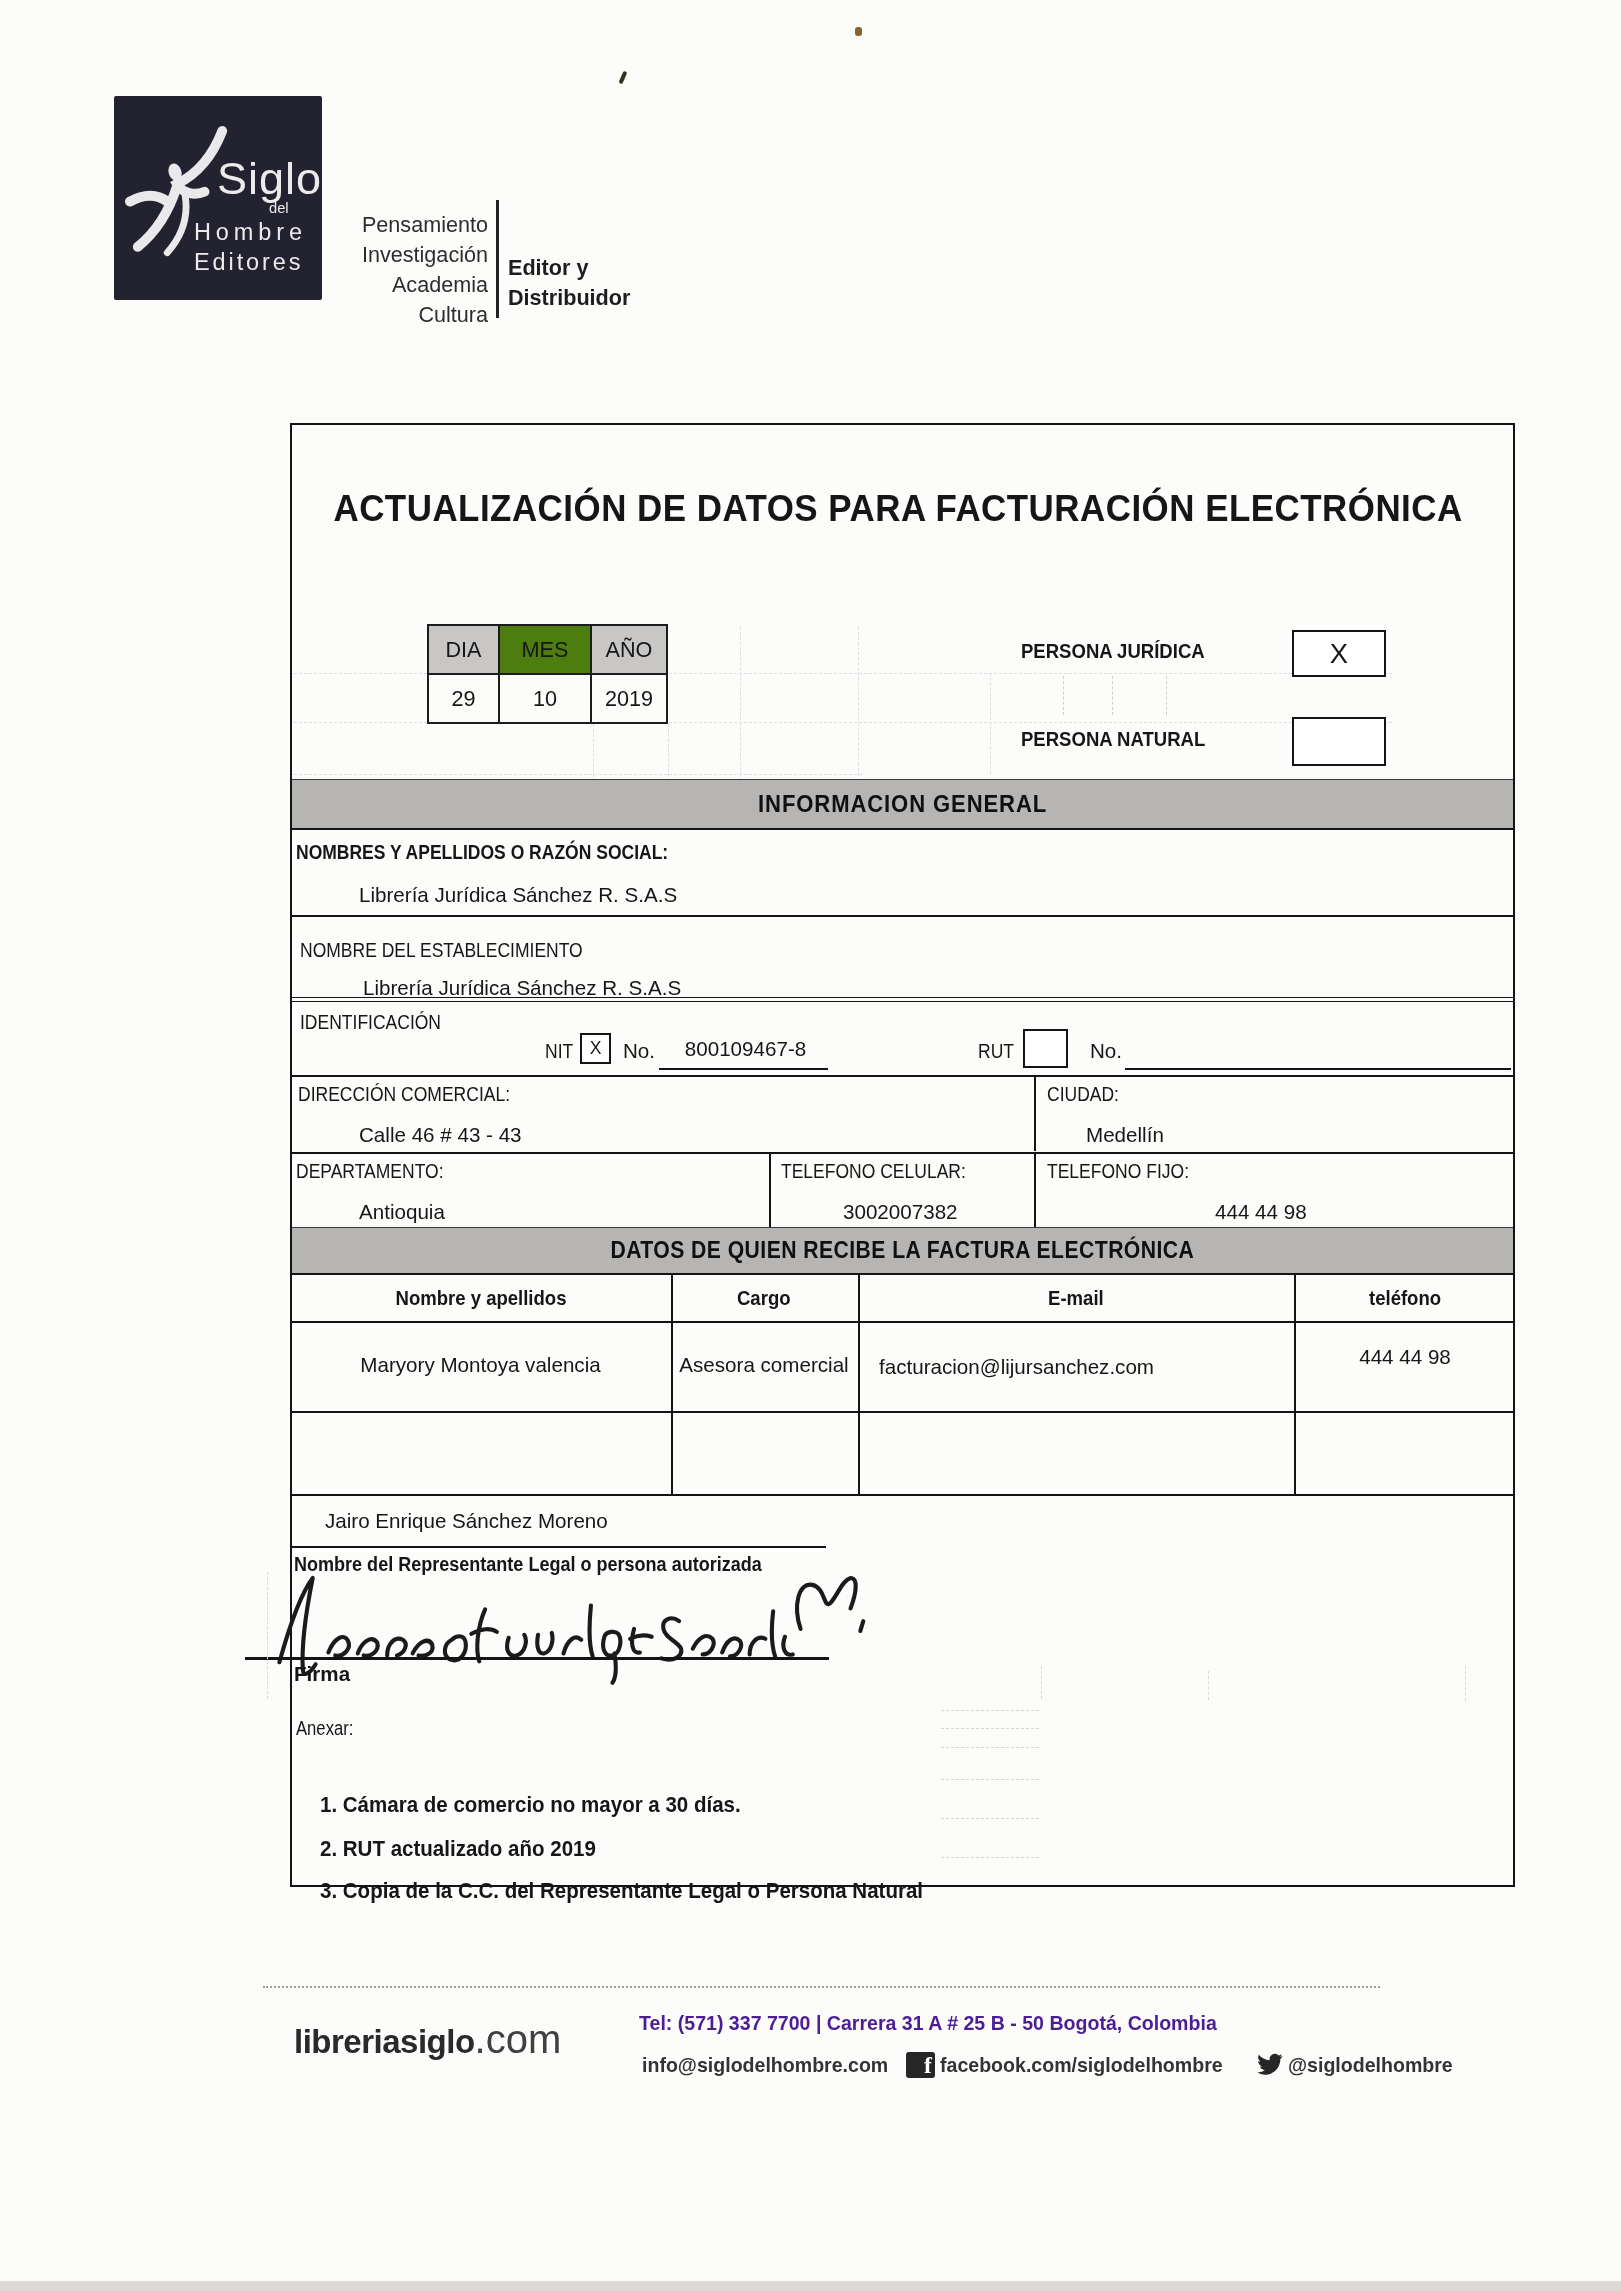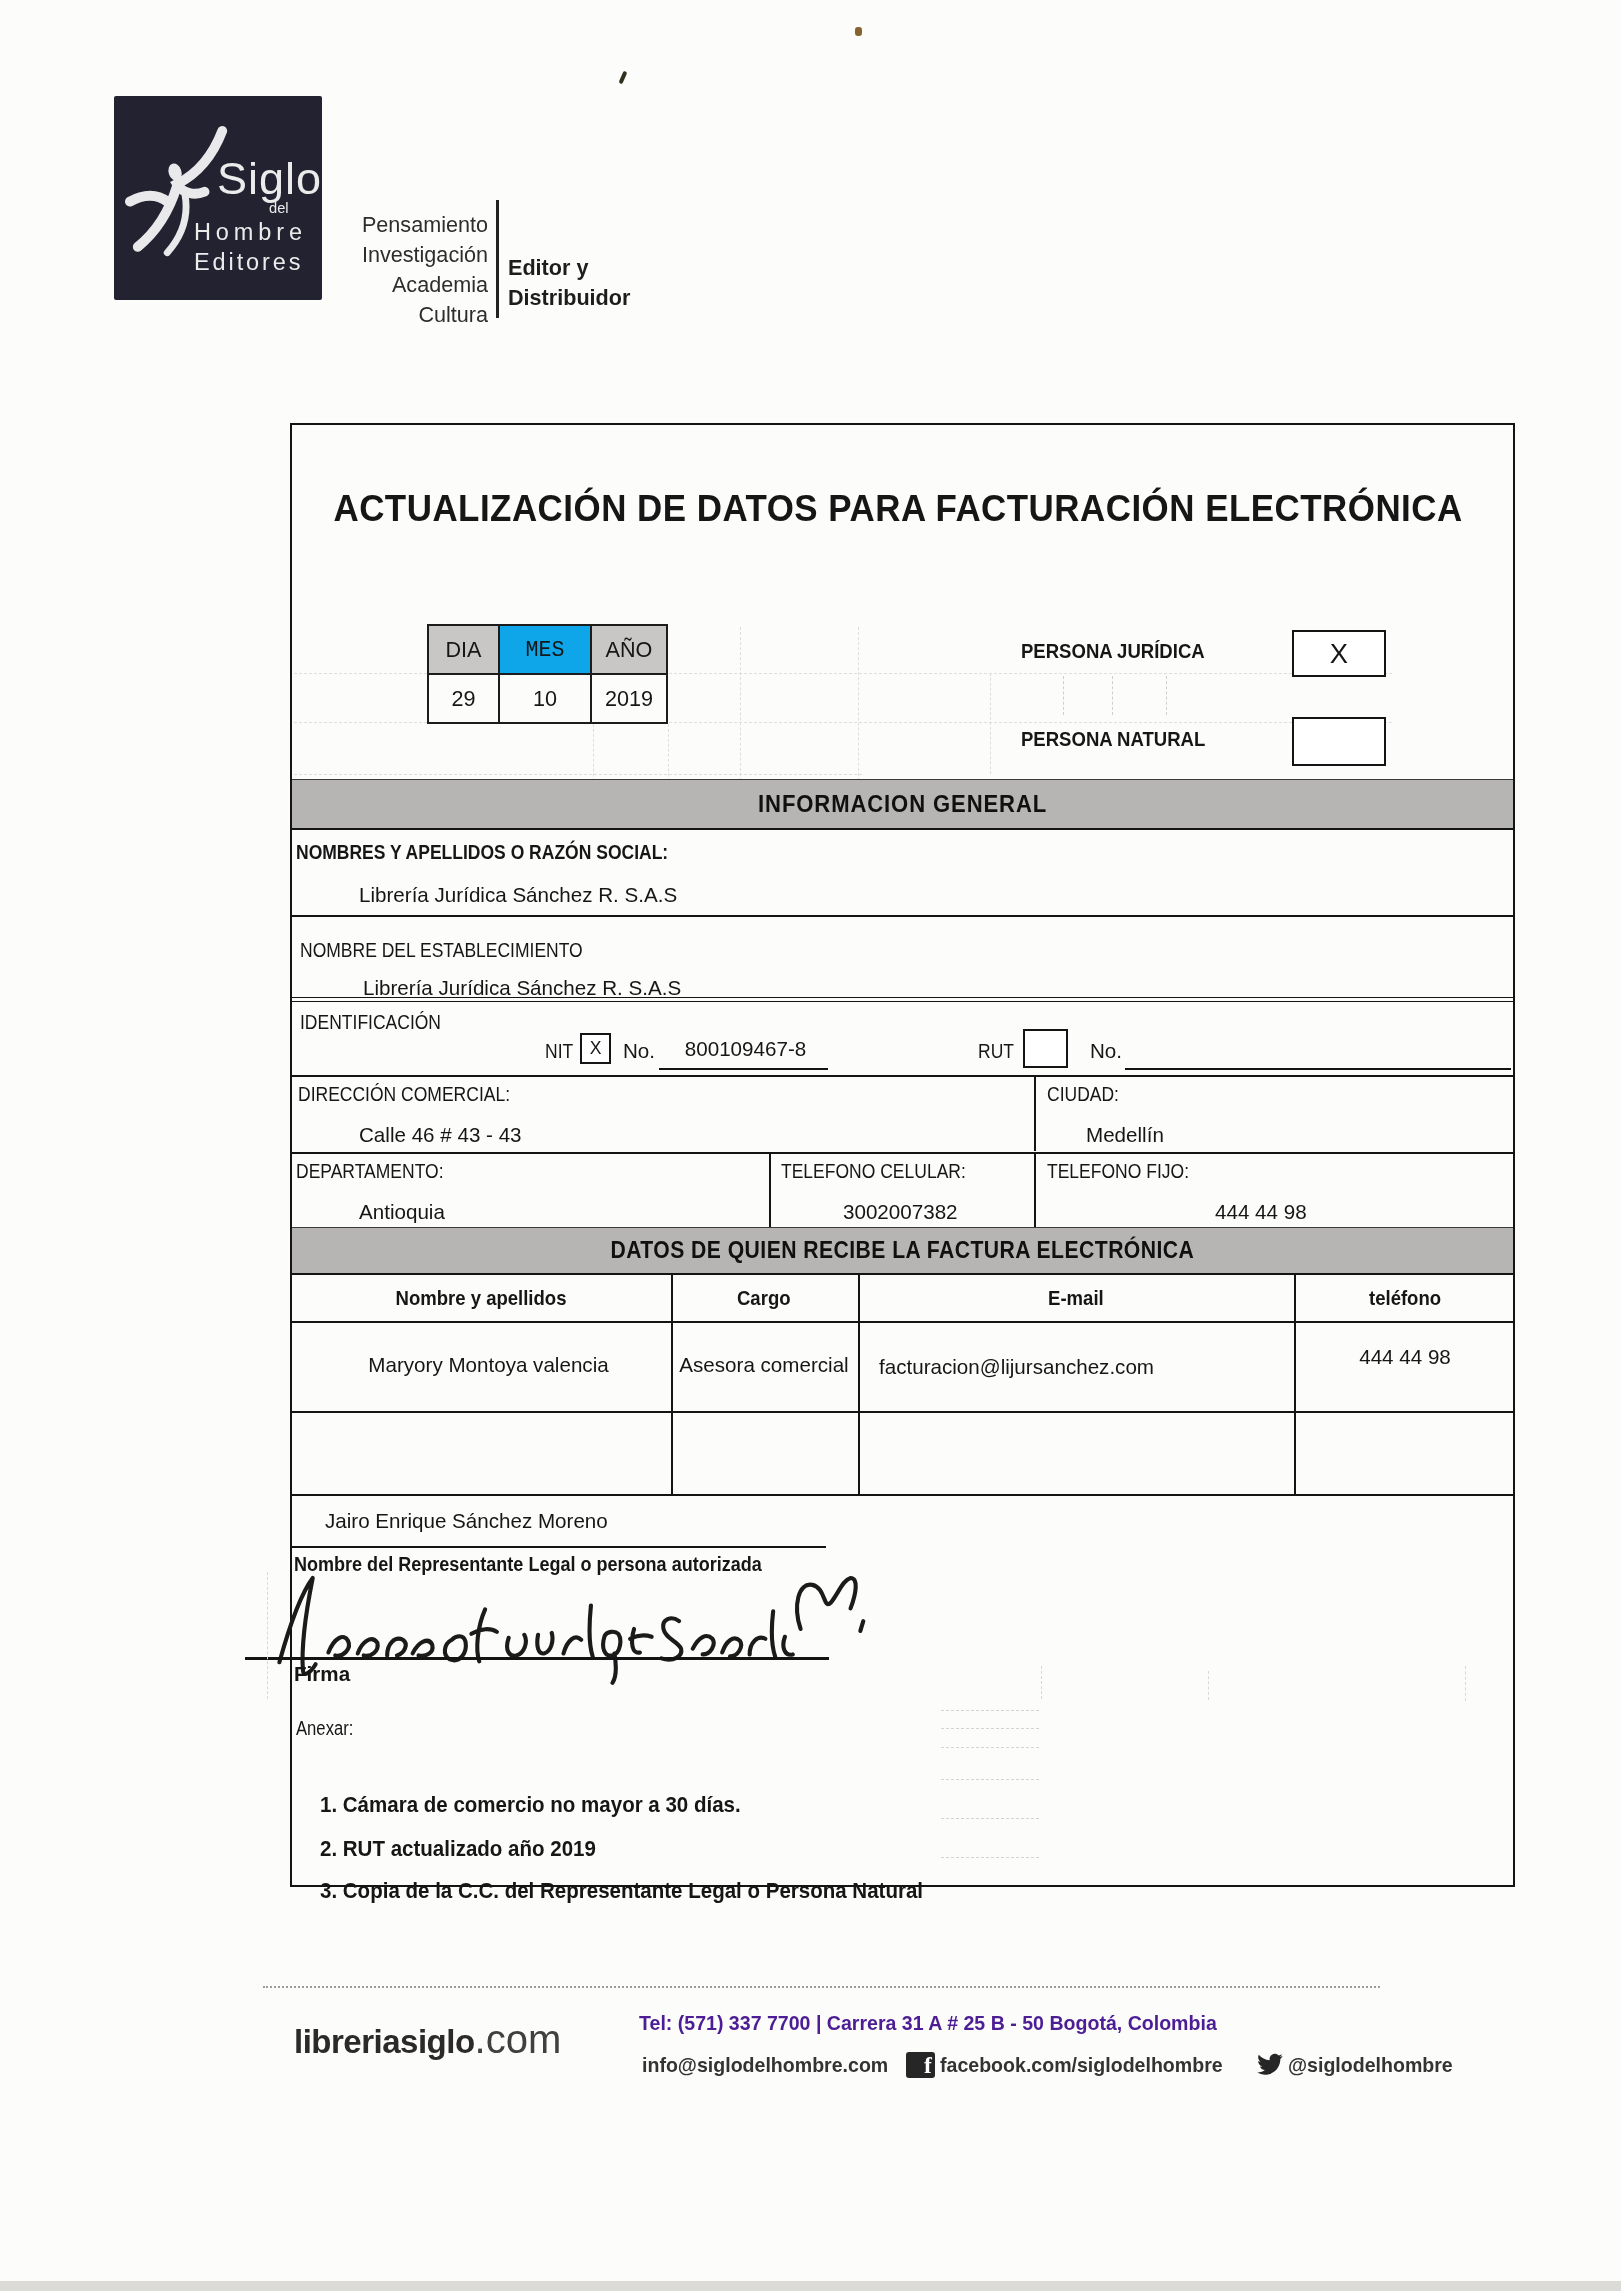--- a/index.html
+++ b/index.html
@@ -73,21 +73,21 @@
   <div class="vdash" style="left:858px;top:627px;height:194px;"></div>
   <div class="vdash" style="left:990px;top:673px;height:101px;"></div>
   <div class="vdash" style="left:593px;top:724px;height:97px;"></div>
   <div class="vdash" style="left:668px;top:724px;height:97px;"></div>
   <div class="vdash" style="left:1063px;top:676px;height:39px;border-color:#cfcfcf;"></div>
   <div class="vdash" style="left:1112px;top:676px;height:39px;border-color:#cfcfcf;"></div>
   <div class="vdash" style="left:1166px;top:676px;height:39px;border-color:#cfcfcf;"></div>
 
   <div class="abs" style="left:427px;top:624px;display:grid;grid-template-columns:71px 92px 74px;grid-template-rows:49px 47px;border:2px solid #1c1c1c;">
     <div class="datecell" style="background:#c9c7c5;border-right:2px solid #1c1c1c;border-bottom:2px solid #1c1c1c;">DIA</div>
-    <div class="datecell" style="background:#0ea5e9;border-right:2px solid #1c1c1c;border-bottom:2px solid #1c1c1c;font-family:Liberation Mono, monospace;">MES</div>
+    <div class="datecell" style="background:#4d7c0f;border-right:2px solid #1c1c1c;border-bottom:2px solid #1c1c1c;">MES</div>
     <div class="datecell" style="background:#c9c7c5;border-bottom:2px solid #1c1c1c;">AÑO</div>
     <div class="datecell" style="border-right:2px solid #1c1c1c;">29</div>
     <div class="datecell" style="border-right:2px solid #1c1c1c;">10</div>
     <div class="datecell">2019</div>
   </div>
 
   <div class="abs b lbl" style="left:1021px;top:639px;">
     <span class="cond" style="transform:scaleX(.9);">PERSONA JURÍDICA</span>
   </div>
   <div class="chk" style="left:1292px;top:630px;width:90px;height:43px;font-size:27.4px;line-height:43px;">
@@ -173,21 +173,21 @@
   <div class="abs b ctr" style="left:290px;top:1286px;width:381px;font-size:20.6px;">
     <span class="condC">Nombre y apellidos</span></div>
   <div class="abs b ctr" style="left:671px;top:1286px;width:186px;font-size:20.6px;">
     <span class="condC">Cargo</span></div>
   <div class="abs b ctr" style="left:858px;top:1286px;width:436px;font-size:20.6px;">
     <span class="condC">E-mail</span></div>
   <div class="abs b ctr" style="left:1294px;top:1286px;width:222px;font-size:20.6px;">
     <span class="condC">teléfono</span></div>
   <div class="line" style="left:292px;top:1321px;width:1221px;height:2px;"></div>
 
-  <div class="abs ctr val" style="left:290px;top:1353px;width:381px;padding-left:8px;">
+  <div class="abs ctr val" style="left:290px;top:1353px;width:381px;">
     <span>Maryory Montoya valencia</span></div>
   <div class="abs ctr val" style="left:671px;top:1353px;width:186px;">
     <span>Asesora comercial</span></div>
   <div class="abs val" style="left:879px;top:1355px;">
     <span>facturacion@lijursanchez.com</span></div>
   <div class="abs ctr val" style="left:1294px;top:1345px;width:222px;">
     <span>444 44 98</span></div>
   <div class="line" style="left:292px;top:1411px;width:1221px;height:2px;"></div>
 
   <div class="abs ctr val" style="left:290px;top:1441px;width:381px;">

